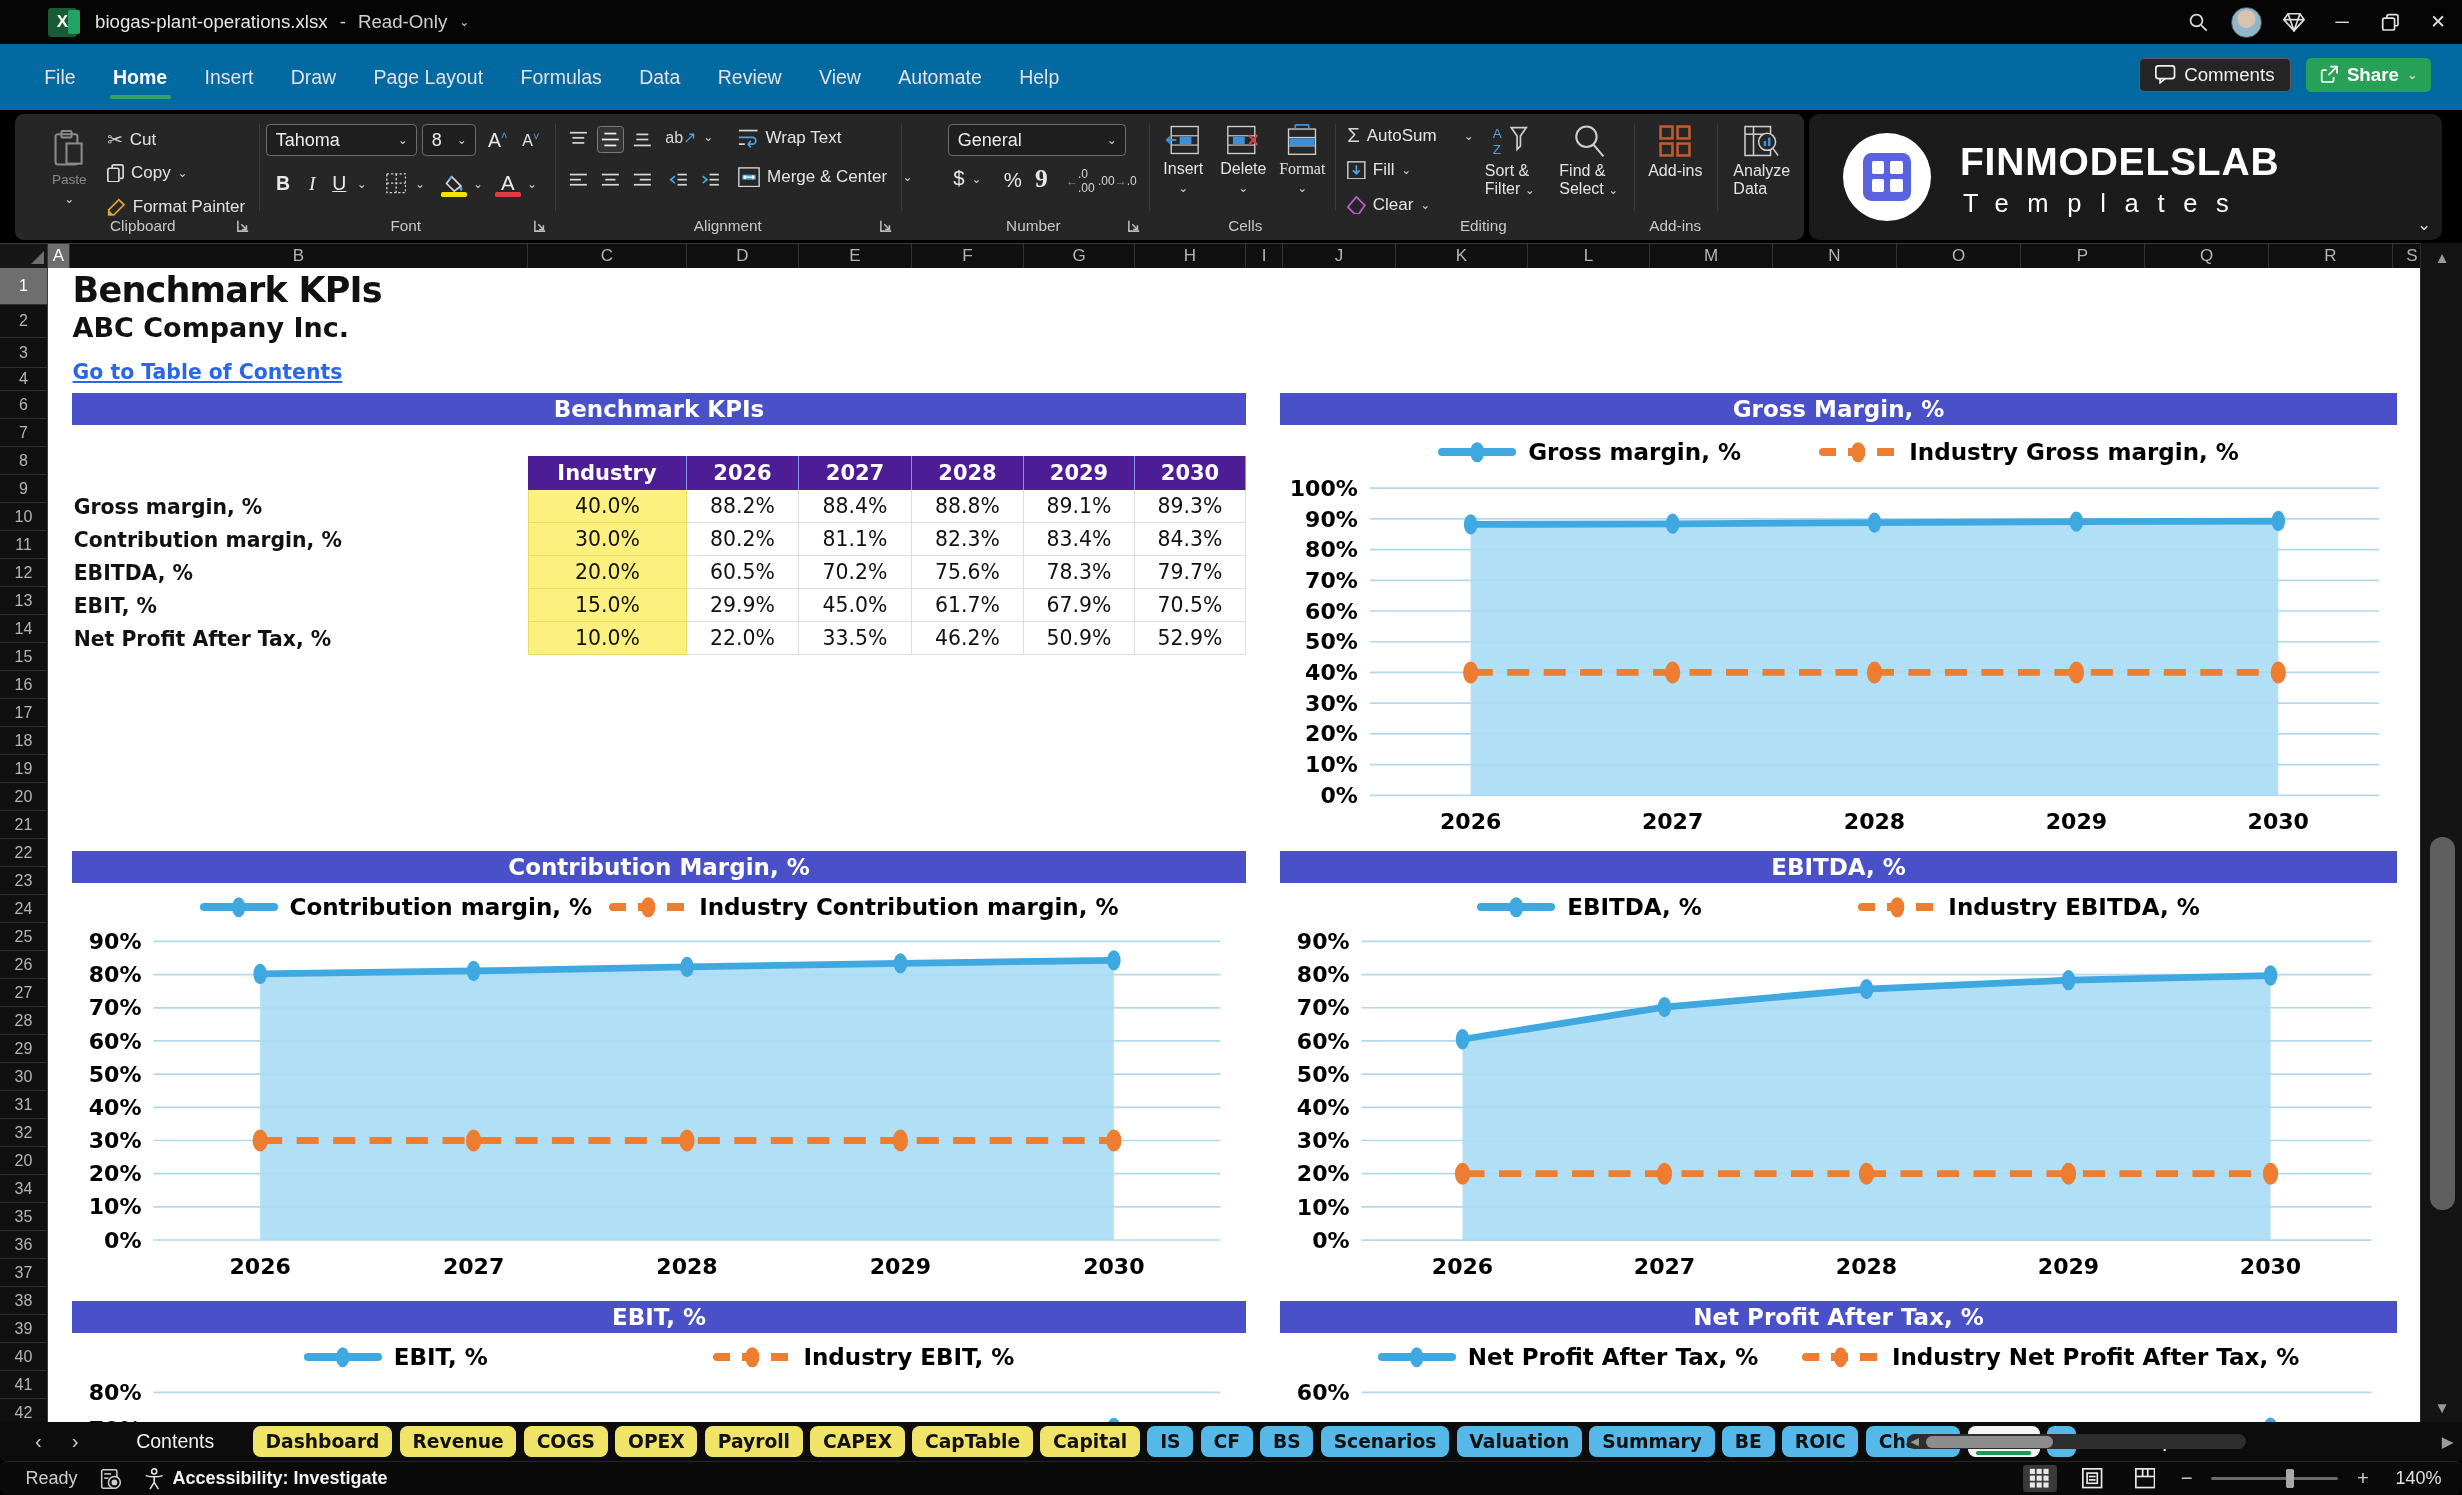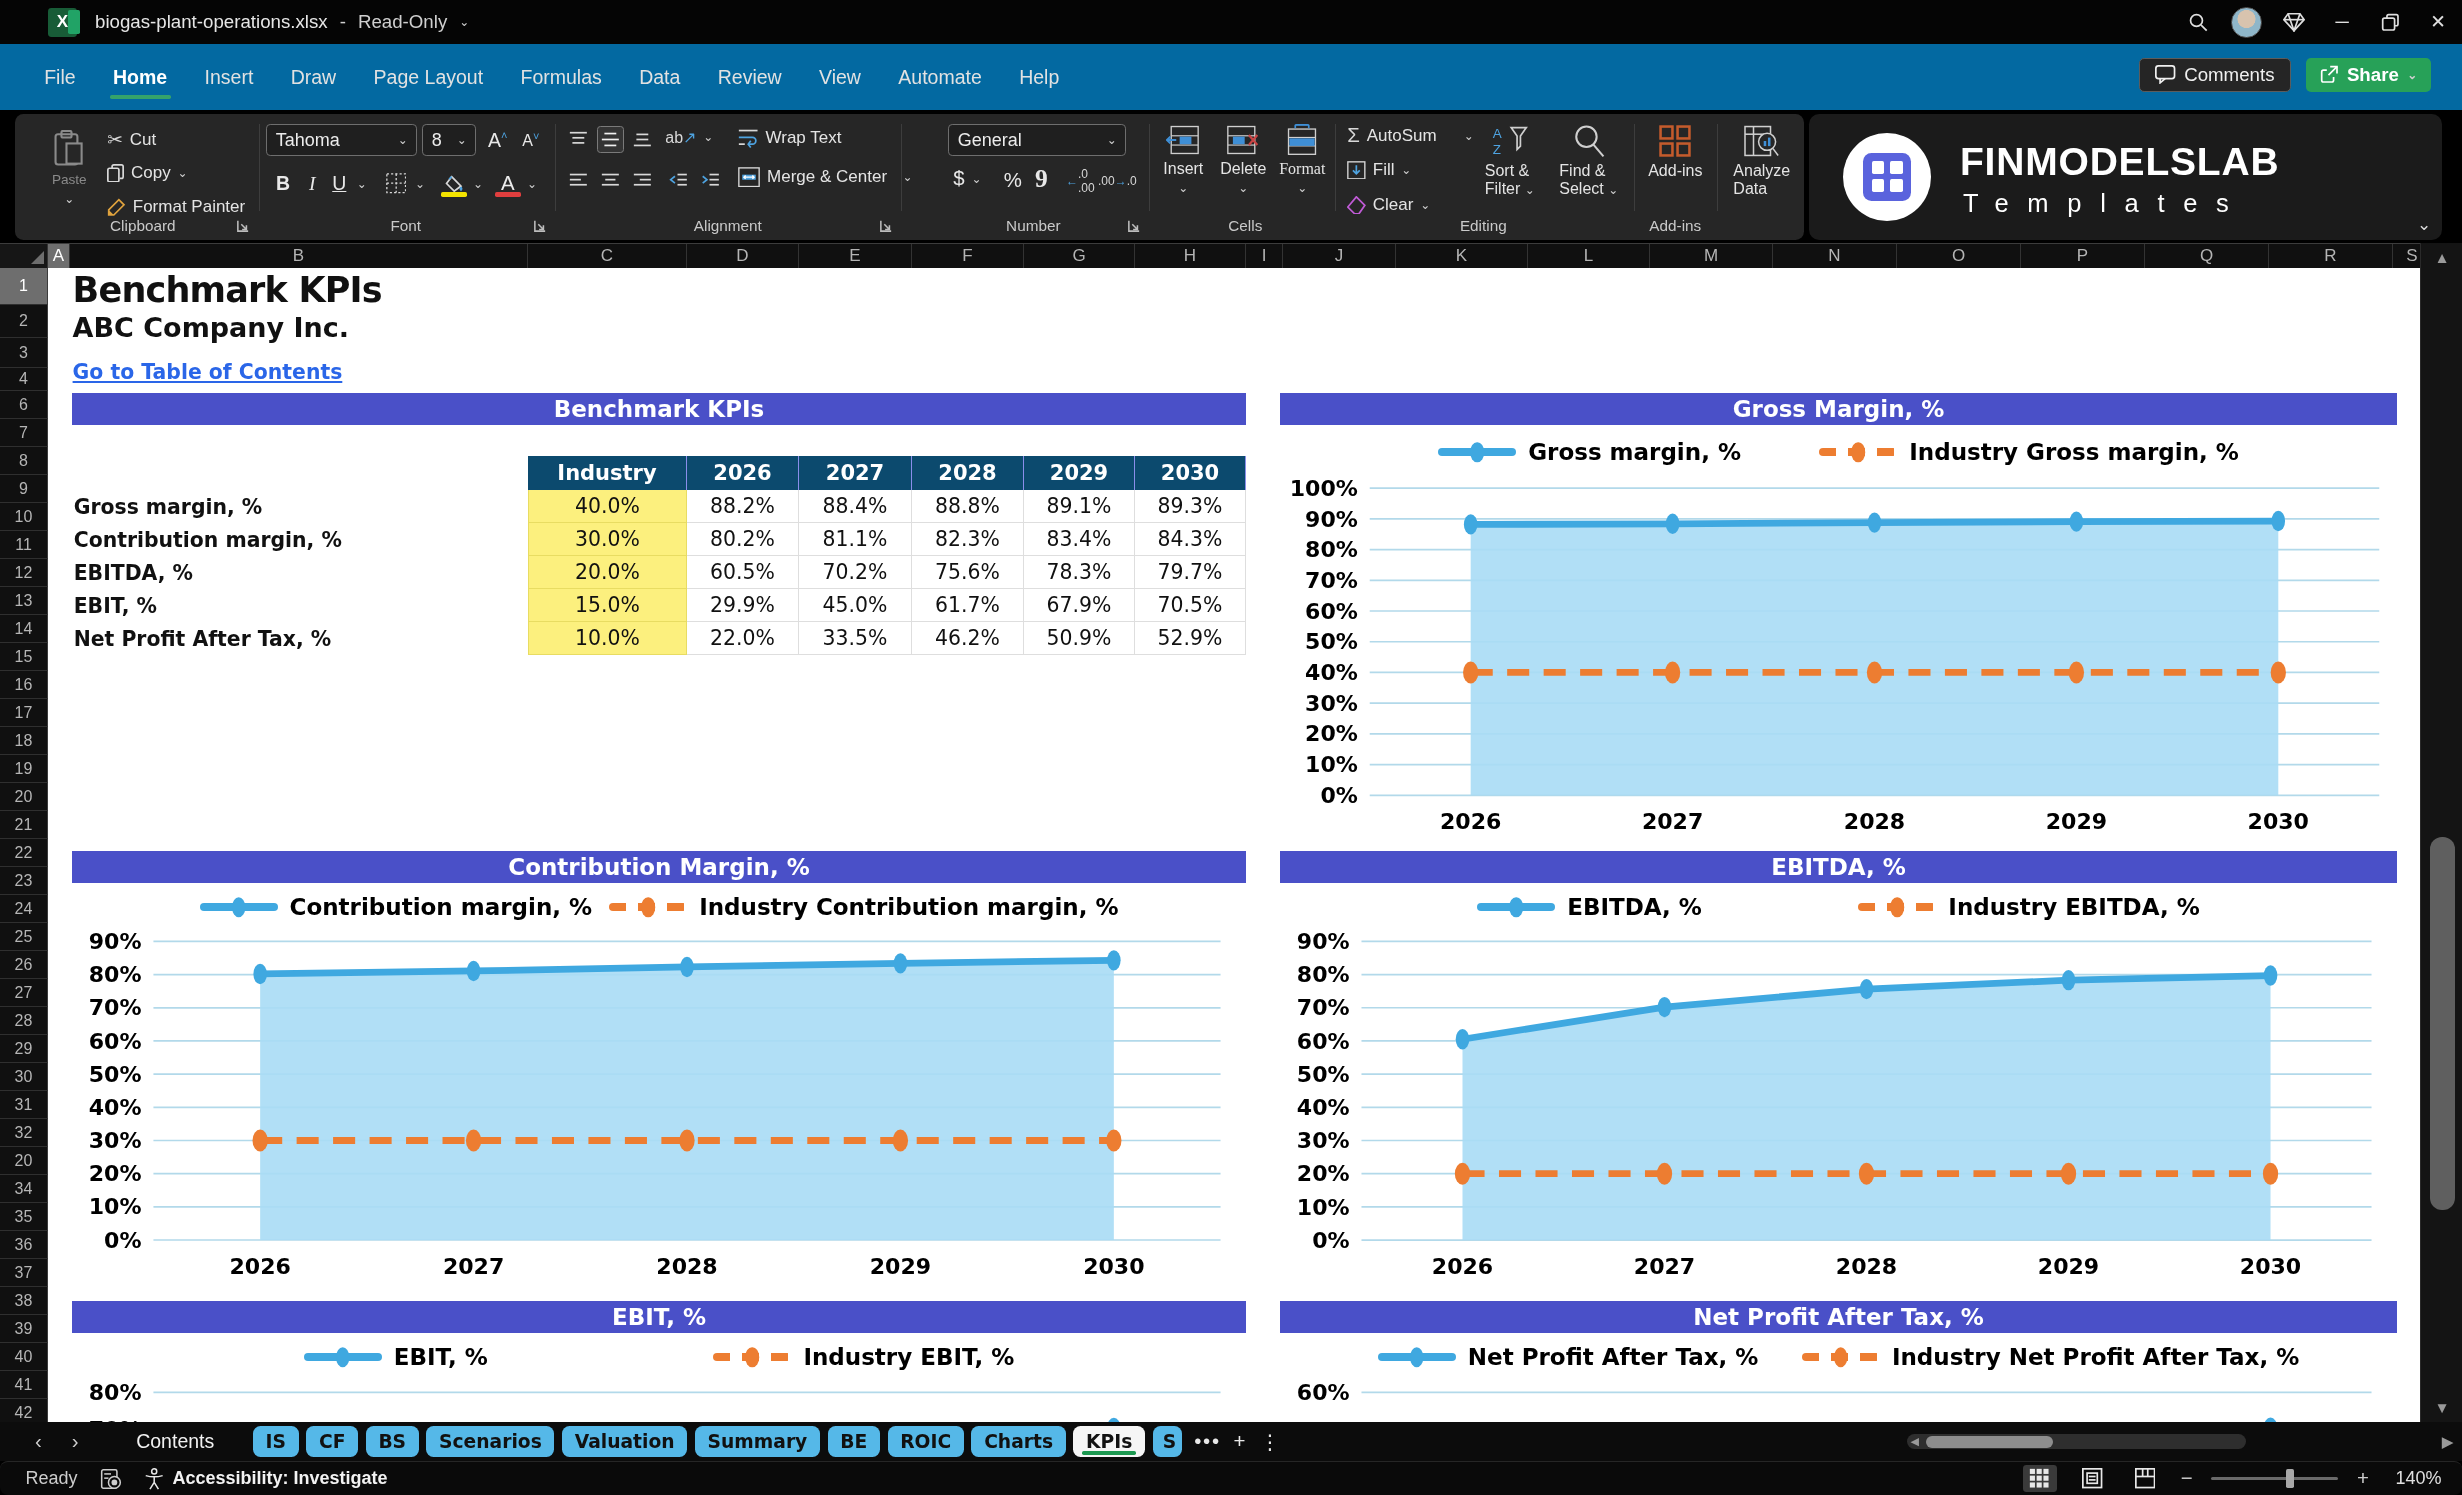--- a/index.html
+++ b/index.html
@@ -75,21 +75,21 @@
   .sh-title { position:absolute; left:24.6px; top:1.7px; font-size:35px; font-weight:bold; font-family:"DejaVu Sans", sans-serif; letter-spacing:-0.8px; }
   .sh-company { position:absolute; left:24.6px; top:44px; font-size:27px; font-weight:bold; font-family:"DejaVu Sans", sans-serif; }
   .sh-link { position:absolute; left:24.6px; top:92px; font-size:20.4px; font-weight:bold; color:#2a66e8; text-decoration:underline; font-family:"DejaVu Sans", sans-serif; }
   .banner { position:absolute; height:32px; background:#4a50c8; color:#fff; font-weight:bold; font-size:23px; display:flex; align-items:center; justify-content:center; font-family:"DejaVu Sans", sans-serif; }
   .kpi-table { position:absolute; left:24px; top:188px; width:1174px; font-family:"DejaVu Sans", sans-serif; }
   .thead, .trow { display:flex; }
   .thead > div, .trow > div { flex:none; display:flex; align-items:center; justify-content:center; }
   .c0 { width:456px; justify-content:flex-start !important; }
   .c1 { width:159px; } .c2 { width:112px; } .c3 { width:113px; } .c4 { width:112px; } .c5 { width:111px; } .c6 { width:111px; }
   .thead { height:34px; }
-  .thead .hc { background:#0c4a6e; color:#fff; font-weight:bold; font-size:21px; border-right:0.8px solid #8a8eeb; }
+  .thead .hc { background:#4c1d95; color:#fff; font-weight:bold; font-size:21px; border-right:0.8px solid #8a8eeb; }
   .trow { height:33px; }
   .tlabel { font-weight:bold; font-size:20.4px; padding-left:1.7px; }
   .tind { background:#fcf07e; border:0.8px solid #e8dc62; border-top:none; font-size:20.4px; }
   .tval { background:#fff; border-right:0.8px solid #dedede; border-bottom:0.8px solid #dedede; font-size:20.4px; }
   .legend { position:absolute; height:48px; display:flex; align-items:center; justify-content:space-around; padding:0 119px; font-family:"DejaVu Sans", sans-serif; }
   .litem { display:flex; align-items:center; gap:12px; }
   .litem span { font-size:23px; font-weight:bold; color:#000; }
   .ls { width:78px; height:7.6px; border-radius:4.2px; position:relative; flex:none; }
   .ls.solid { background:#3fa8e0; }
   .ls.dashed { background:repeating-linear-gradient(90deg,#ed7d31 0 17px, rgba(0,0,0,0) 17px 29px); }
@@ -930,20 +930,31 @@
   <div class="vs-thumb" style="top:594px; height:373px;"></div>
   <div class="vs-arrow" style="bottom:0;">▼</div>
 </div>
 
 <div class="tabbar">
   <div class="tb-nav">‹</div>
   <div class="tb-nav">›</div>
   <div class="contents-tab">Contents</div>
   <div style="display:flex; gap:7.6px;">
 
+  <div class="stab yellow">Dashboard</div>
+      <div class="stab yellow">Revenue</div>
+      <div class="stab yellow">COGS</div>
+      <div class="stab yellow">OPEX</div>
+      <div class="stab yellow">Payroll</div>
+      <div class="stab yellow">CAPEX</div>
+      <div class="stab yellow">CapTable</div>
+      <div class="stab yellow">Capital</div>
+    </div>
+  <div style="display:flex; gap:7.6px;">
+
   <div class="stab blue">IS</div>
       <div class="stab blue">CF</div>
       <div class="stab blue">BS</div>
       <div class="stab blue">Scenarios</div>
       <div class="stab blue">Valuation</div>
       <div class="stab blue">Summary</div>
       <div class="stab blue">BE</div>
       <div class="stab blue">ROIC</div>
       <div class="stab blue">Charts</div>
     </div>

